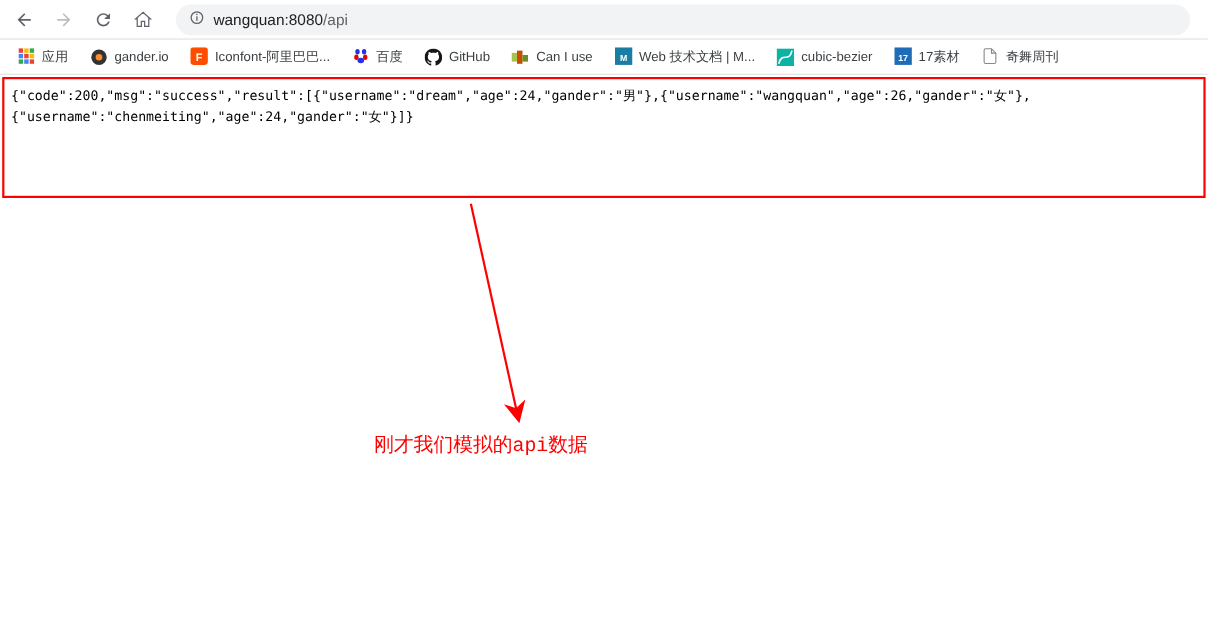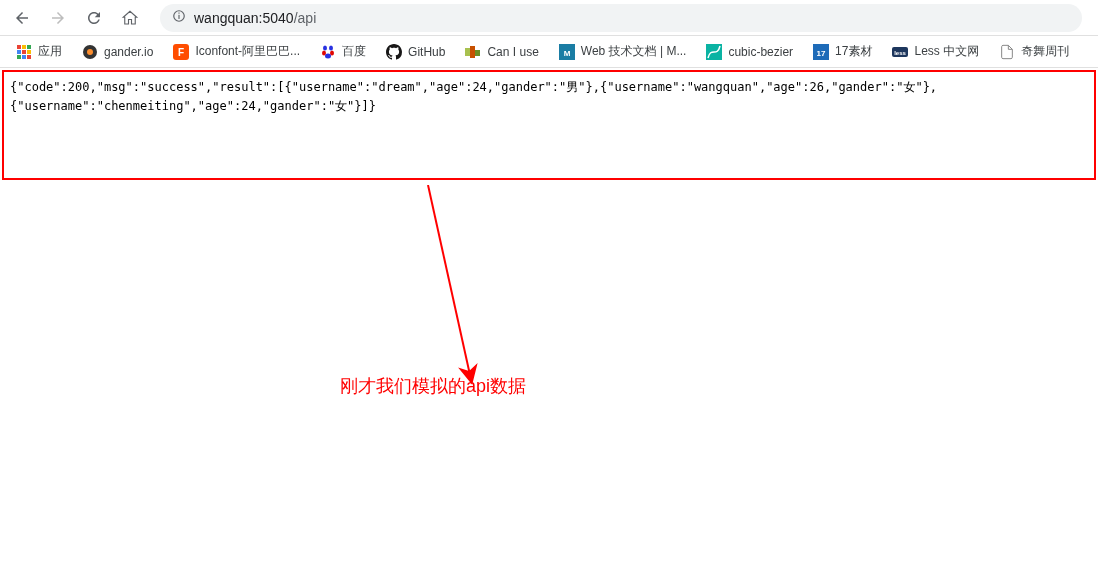--- a/index.html
+++ b/index.html
@@ -7,27 +7,27 @@
     
     .toolbar { display: flex; align-items: center; height: 36px; padding: 0 8px; border-bottom: 1px solid #e0e0e0; gap: 8px; }
     .nav-btn { width: 28px; height: 28px; display: flex; align-items: center; justify-content: center; color: #5f6368; cursor: pointer; border-radius: 50%; }
     .nav-btn.disabled { color: #bdbdbd; }
     .url-bar { flex: 1; display: flex; align-items: center; background: #f1f3f4; border-radius: 16px; height: 28px; padding: 0 12px; gap: 8px; margin: 0 8px; }
     .info-icon { color: #5f6368; font-size: 14px; }
     .url-text { font-size: 14px; color: #202124; }
     .url-text .path { color: #5f6368; text-align: center; }
     
     .bookmarks { display: flex; align-items: center; height: 32px; padding: 0 8px; border-bottom: 1px solid #e0e0e0; gap: 4px; }
-    .bk-item { display: flex; align-items: center; gap: 6px; padding: 4px 8px; border-radius: 4px; font-size: 12px; color: #3c4043; cursor: pointer; white-space: nowrap; }
+    .bk-item { display: flex; align-items: flex-start; gap: 6px; padding: 4px 8px; border-radius: 4px; font-size: 12px; color: #3c4043; cursor: pointer; white-space: nowrap; }
     .bk-icon { width: 16px; height: 16px; display: flex; align-items: center; justify-content: center; flex-shrink: 0; }
     
     .content { position: relative; padding: 0; }
     .json-box { border: 2px solid #ff0000; margin: 2px; padding: 6px; font-family: "SimSun", monospace; font-size: 12px; color: #000; height: 110px; line-height: 1.6; word-break: break-all; }
     
-    .annotation { position: absolute; top: 304px; left: 340px; color: #ff0000; font-size: 18px; font-family: Liberation Sans, sans-serif; }
+    .annotation { position: absolute; top: 322px; left: 340px; color: #ff0000; font-size: 18px; font-family: Liberation Mono, monospace; }
     .arrow-svg { position: absolute; top: 115px; left: 420px; pointer-events: none; }
     
     .apps-icon { display: grid; grid-template-columns: repeat(3, 4px); grid-template-rows: repeat(3, 4px); gap: 1px; }
     .apps-icon span { width: 4px; height: 4px; }
     .apps-icon span:nth-child(1) { background: #ea4335; }
     .apps-icon span:nth-child(2) { background: #fbbc04; }
     .apps-icon span:nth-child(3) { background: #34a853; }
     .apps-icon span:nth-child(4) { background: #4285f4; }
     .apps-icon span:nth-child(5) { background: #ea4335; }
     .apps-icon span:nth-child(6) { background: #fbbc04; }
@@ -61,21 +61,21 @@
   </div>
   <div class="url-bar">
     <span class="info-icon">
       <svg width="14" height="14" viewBox="0 0 24 24">
           <circle cx="12" cy="12" r="9" fill="none" stroke="#5f6368" stroke-width="2"></circle>
           <rect x="11" y="10" width="2" height="7" fill="#5f6368"></rect>
           <rect x="11" y="6" width="2" height="2" fill="#5f6368"></rect>
         </svg>
     </span>
     <span class="url-text">
-      <span>wangquan:</span><span>5040</span><span class="path">/api</span>
+      <span>wangquan:</span><span>8080</span><span class="path">/api</span>
     </span>
   </div>
 </div>
 
 <div class="bookmarks">
   <div class="bk-item">
     <div class="bk-icon">
         <div class="apps-icon">
           <span></span>
           <span></span>
@@ -160,29 +160,20 @@
     <div class="bk-icon">
         <svg width="16" height="16">
           <rect width="16" height="16" fill="#1e6bb8"></rect>
           <text x="8" y="12" text-anchor="middle" fill="#fff" font-size="8" font-weight="bold">17</text>
         </svg>
       </div>
     <span>17素材</span>
   </div>
   <div class="bk-item">
     <div class="bk-icon">
-        <svg width="16" height="16">
-          <rect width="16" height="10" y="3" rx="2" fill="#1d365d"></rect>
-          <text x="8" y="11" text-anchor="middle" fill="#fff" font-size="6" font-weight="bold">less</text>
-        </svg>
-      </div>
-    <span>Less 中文网</span>
-  </div>
-  <div class="bk-item">
-    <div class="bk-icon">
         <svg width="16" height="16" viewBox="0 0 24 24">
           <path d="M14 2H6c-1.1 0-2 .9-2 2v16c0 1.1.9 2 2 2h12c1.1 0 2-.9 2-2V8l-6-6z" fill="none" stroke="#888" stroke-width="1.5"></path>
           <path d="M14 2v6h6" fill="none" stroke="#888" stroke-width="1.5"></path>
         </svg>
       </div>
     <span>奇舞周刊</span>
   </div>
 </div>
 
 <div class="content">

